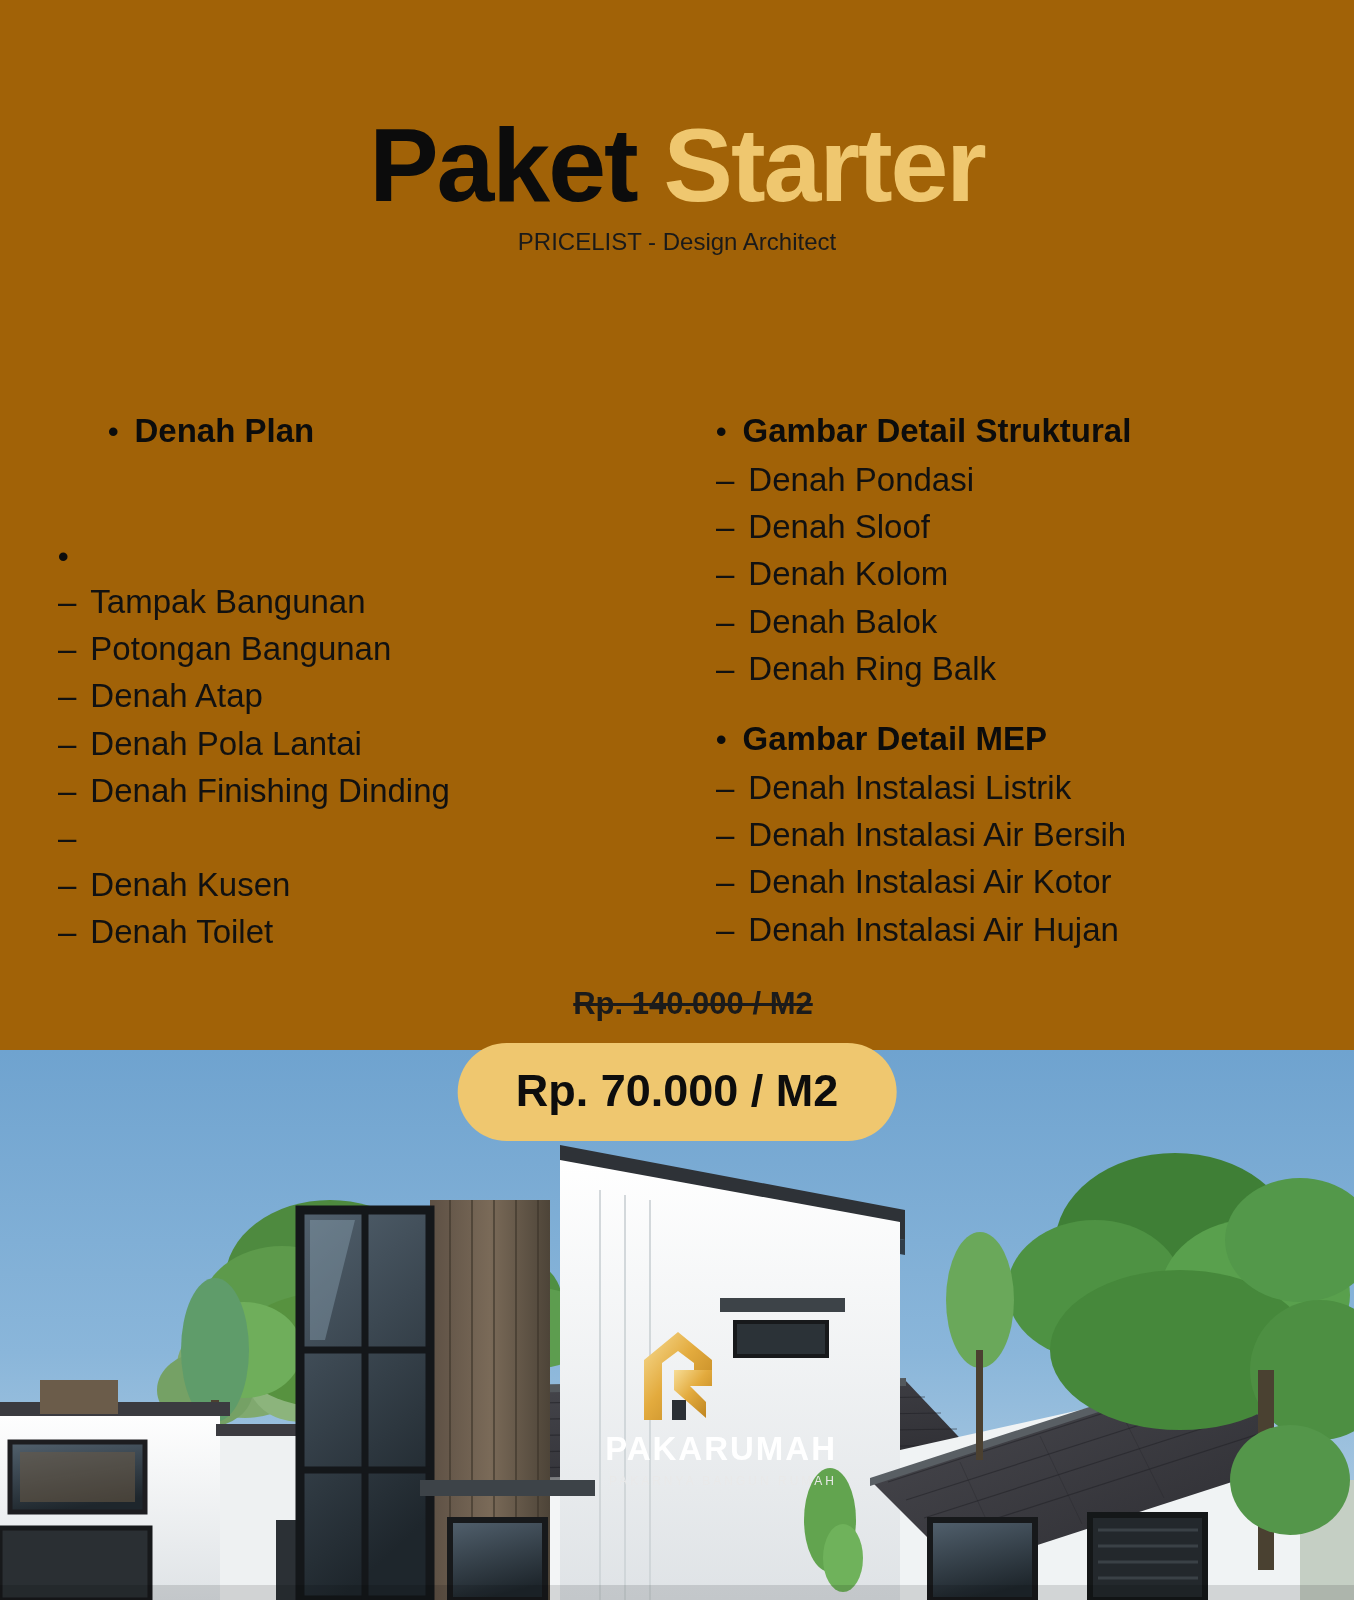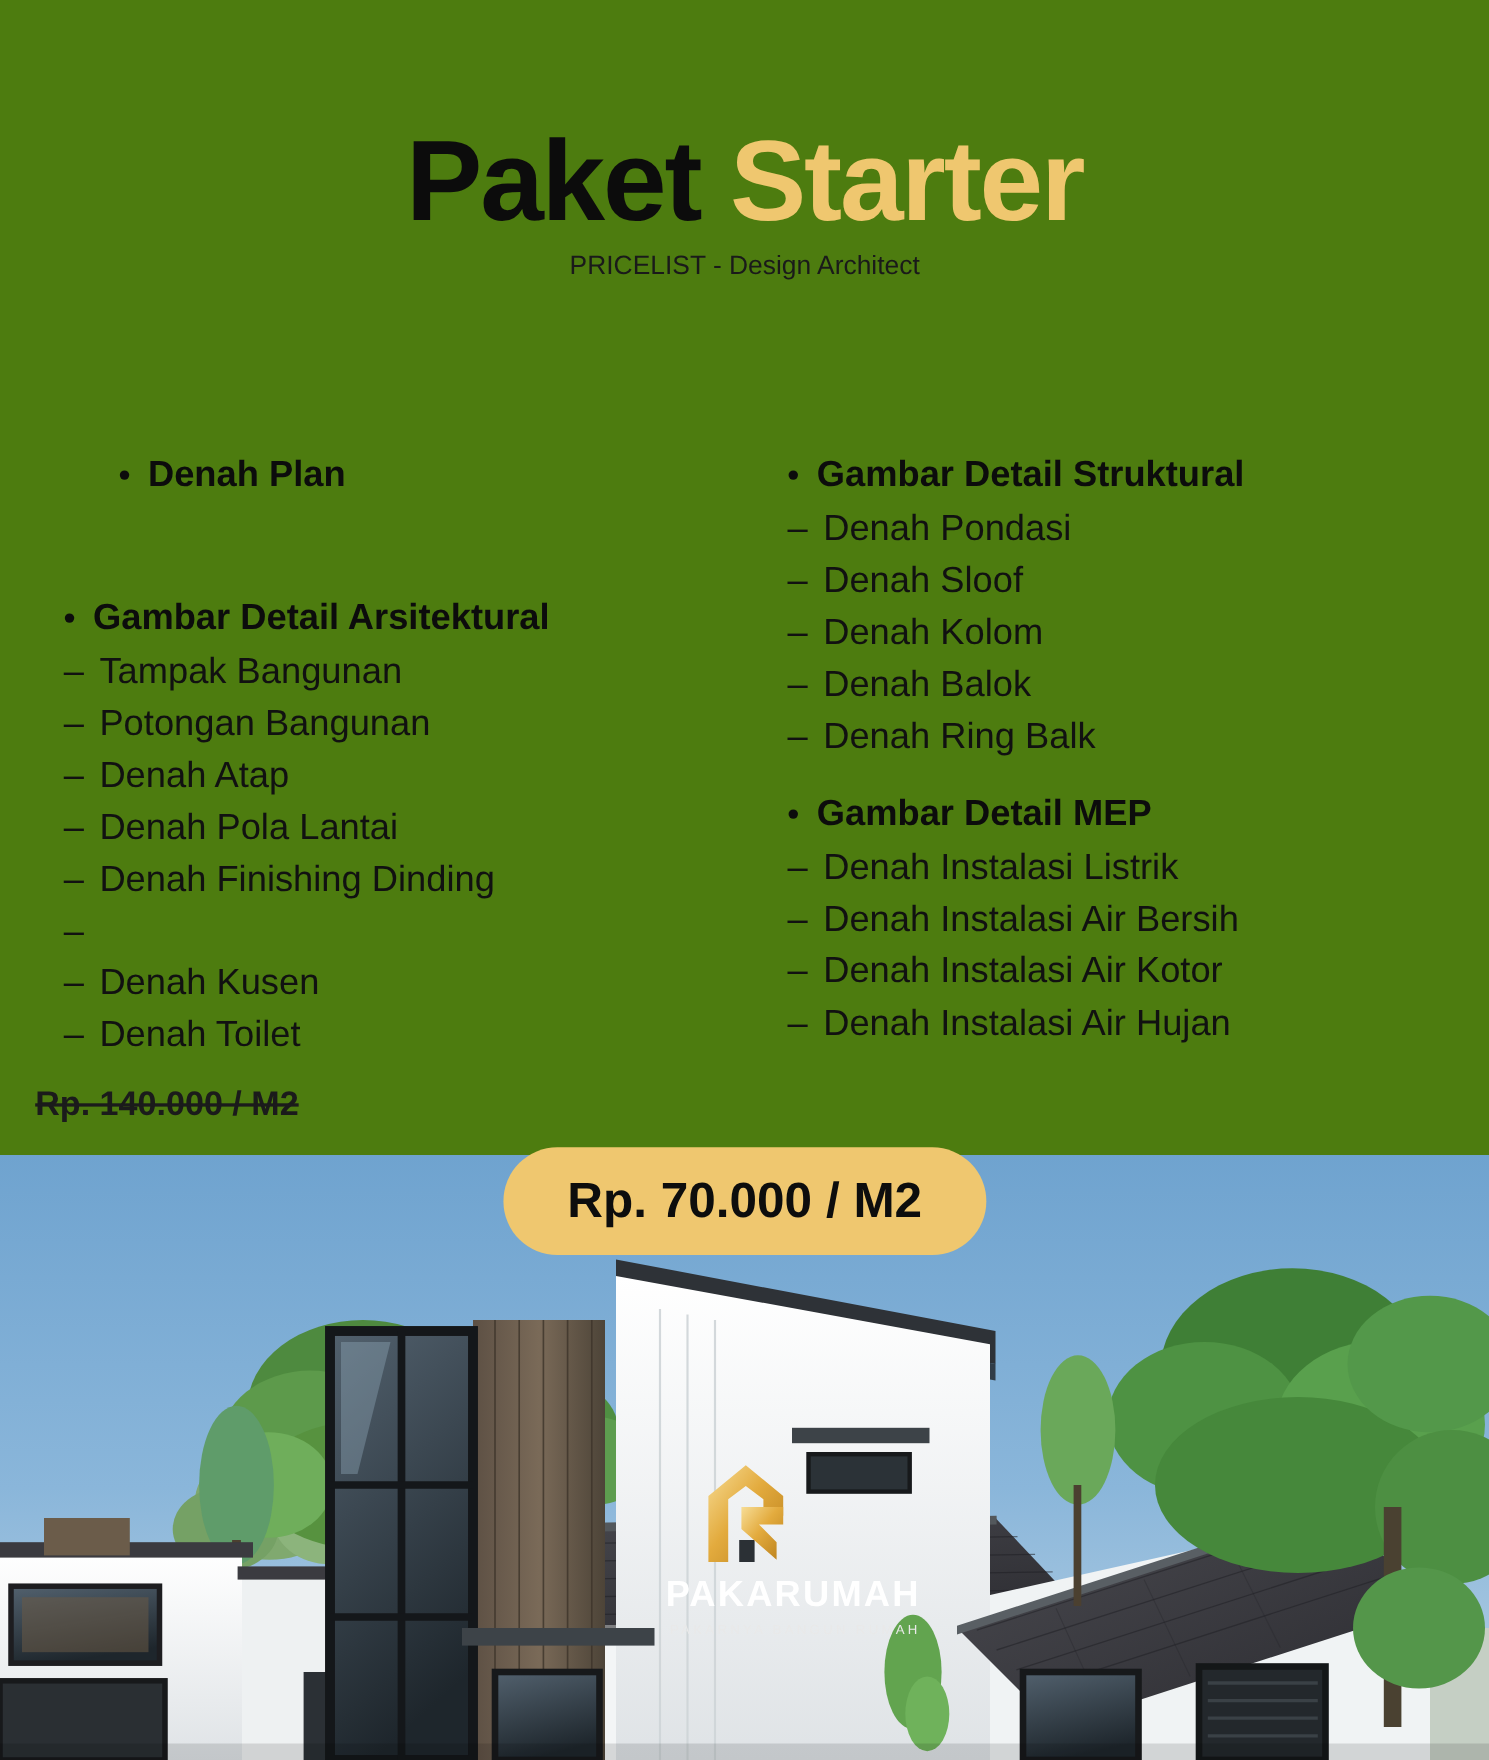--- a/index.html
+++ b/index.html
@@ -5,21 +5,21 @@
   * { margin:0; padding:0; box-sizing:border-box; }
   html,body{ background:#ffffff; }
   body{
     width:1354px; height:1600px;
     font-family:"Liberation Sans", sans-serif;
     color:#111111;
     position:relative; overflow:hidden;
   }
 
   
-  .poster{ position:relative; width:1354px; height:1600px; background:#4d7c0f; overflow:hidden; }
+  .poster{ position:relative; width:1354px; height:1600px; background:#a16207; overflow:hidden; }
 
   
   .header{ position:absolute; top:0; left:0; width:100%; text-align:center; padding-top:112px; }
   .title{ font-size:104px; font-weight:bold; letter-spacing:-2px; line-height:1.02; }
   .title .w1{ color:#0c0c0c; }
   .title .w2{ color:#efc76f; }
   .subtitle{ font-size:24px; font-weight:normal; color:#1a1a1a; margin-top:10px; letter-spacing:0px; }
 
   
   .columns{ position:absolute; top:412px; left:0; width:100%; height:600px; }
@@ -36,21 +36,21 @@
 
   .subitem{ display:flex; align-items:baseline; font-size:33px; font-weight:normal; color:#111111;
             line-height:1.43; white-space:nowrap; }
   .subitem .dash{ margin-right:14px; }
 
   .gap-a{ height:92px; }
   .gap-b{ height:6px; }
   .gap-c{ height:28px; }
 
   
-  .price-old{ position:absolute; top:986px; left:0; width:100%; text-align:left;
+  .price-old{ position:absolute; top:986px; left:0; width:100%; text-align:center;
               font-size:31px; font-weight:bold; color:#1b1b1b;
               text-decoration:line-through; text-decoration-thickness:3px; z-index:6;padding-left:32px; }
 
   .price-badge{ position:absolute; top:1043px; left:50%; transform:translateX(-50%);
                 background:#efc76f; border-radius:60px;
                 padding:22px 58px 24px 58px;
                 font-size:45px; font-weight:bold; color:#0d0d0d; white-space:nowrap;
                 z-index:7; letter-spacing:0px; }
 
   
@@ -87,21 +87,20 @@
           <span class="dot">•</span>
           <span class="ghead-text">Denah Plan</span>
         </div>
       </div>
 
       <div class="gap-a"></div>
 
       <div class="group">
         <div class="ghead">
           <span class="dot">•</span>
-          <span class="ghead-text">Gambar Detail Arsitektural</span>
         </div>
         <div class="gap-b"></div>
 
         <div class="subitem">
           <span class="dash">–</span>
           <span>Tampak Bangunan</span>
         </div>
         <div class="subitem">
           <span class="dash">–</span>
           <span>Potongan Bangunan</span>

